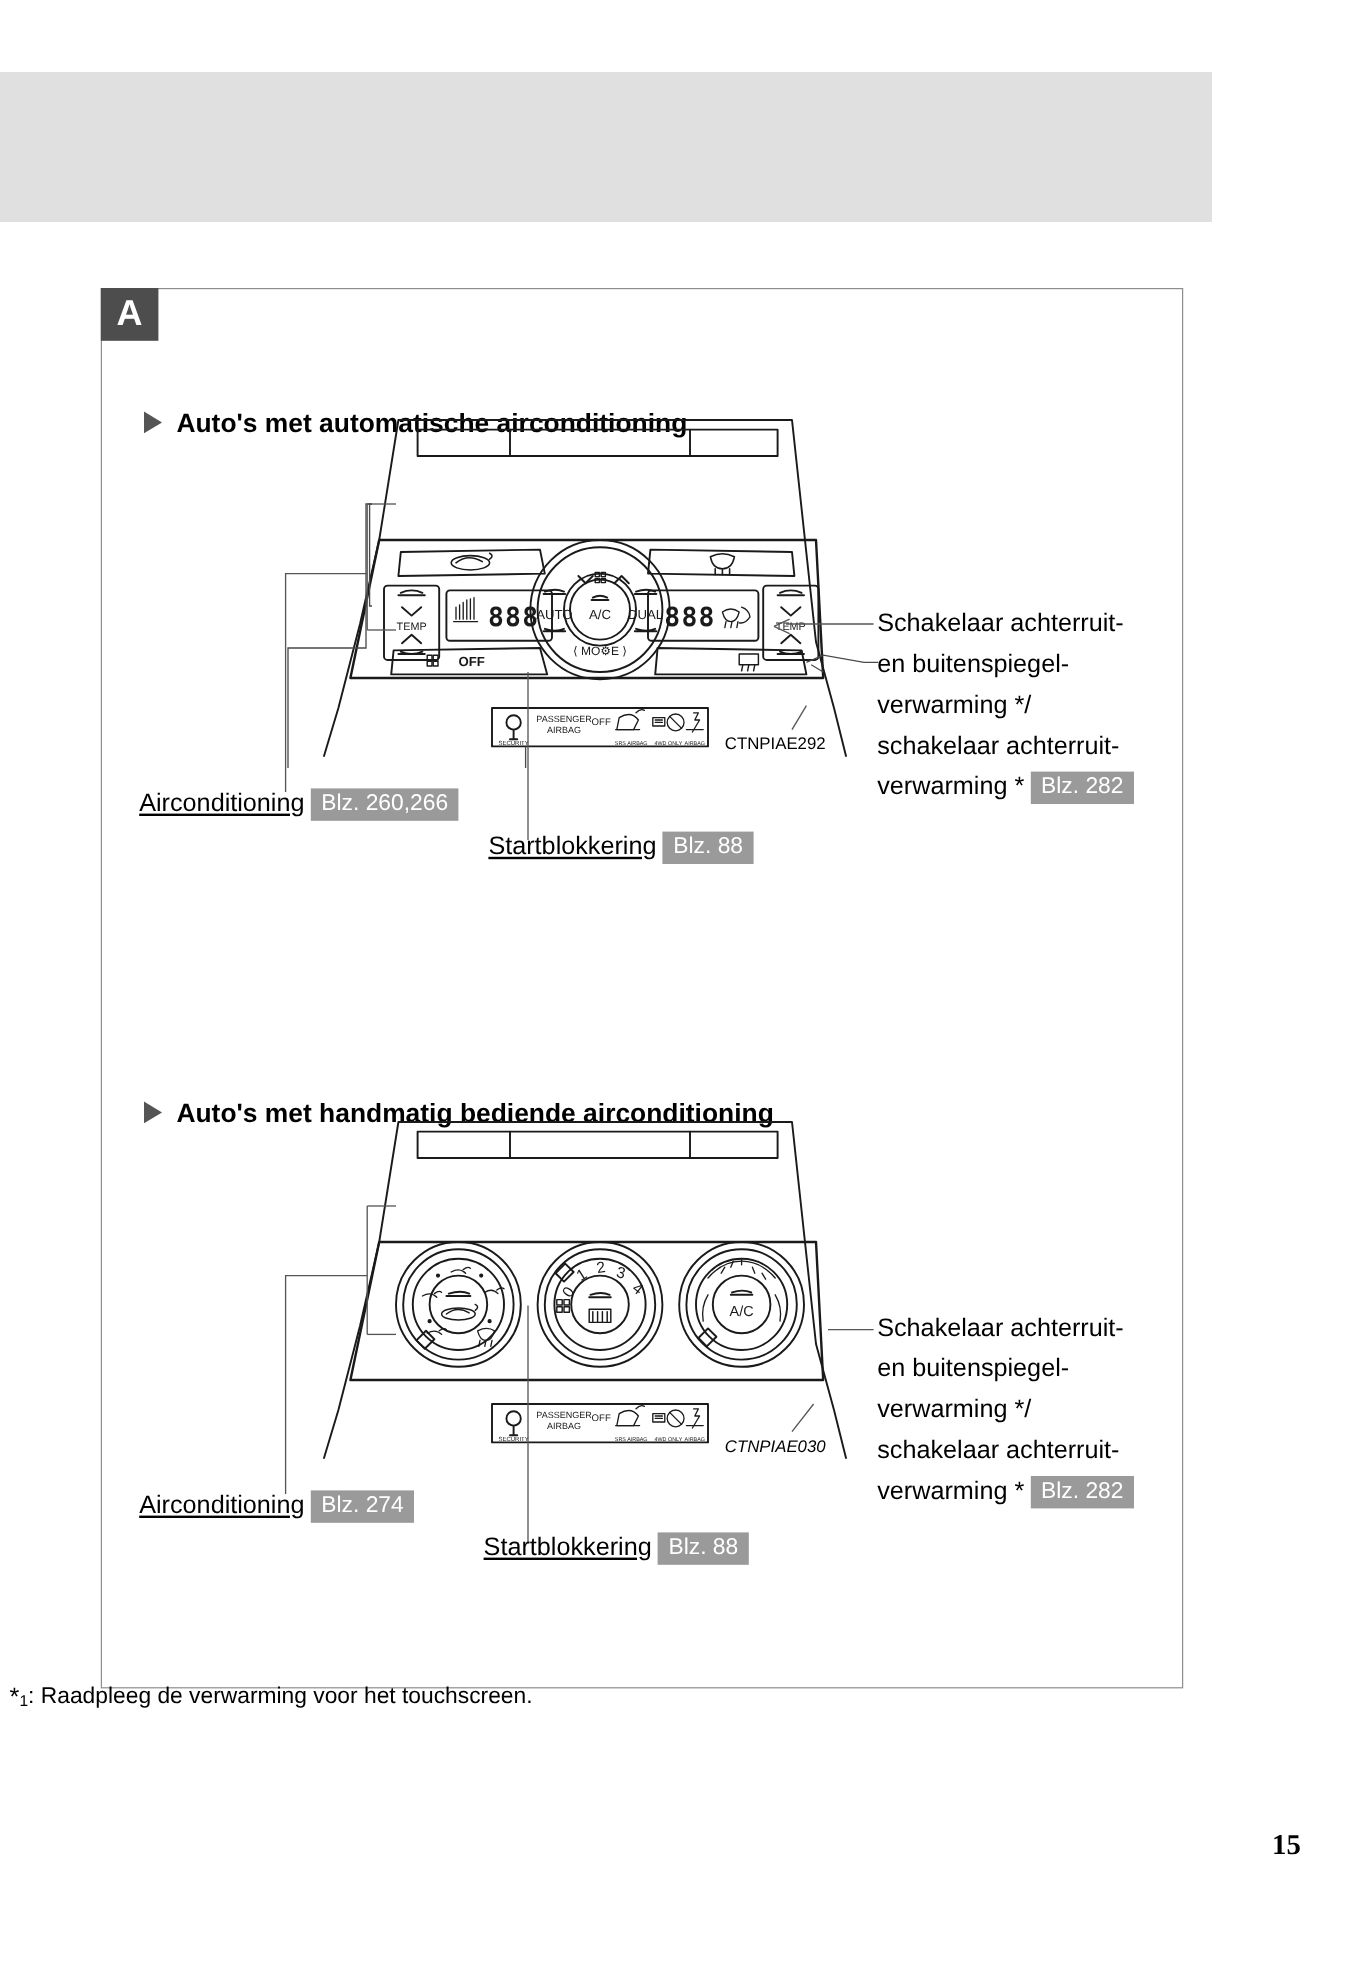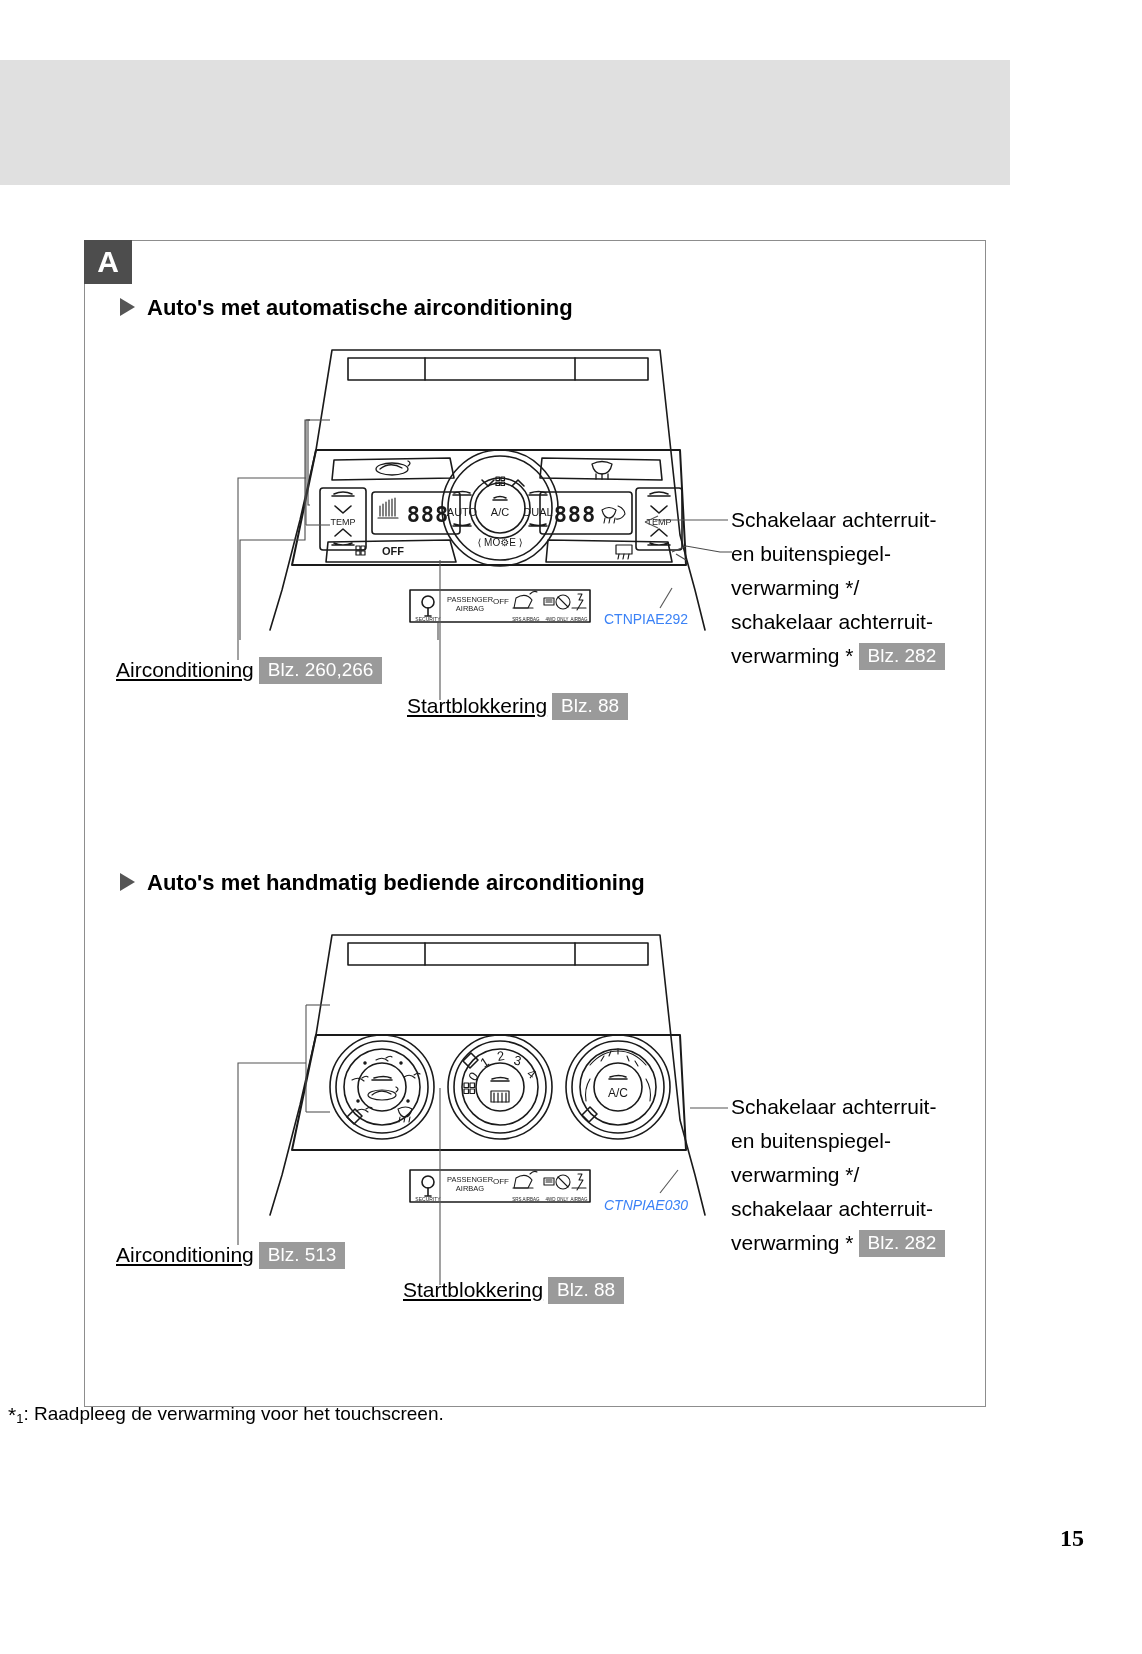--- a/index.html
+++ b/index.html
@@ -28,20 +28,21 @@
     background:#4d4d4d;color:#fff;
     font-size:30px;font-weight:bold;
     display:flex;align-items:center;justify-content:center;
     letter-spacing:0;
   }
   
   .heading{
     position:absolute;
     font-size:22px;font-weight:bold;
     white-space:nowrap;
+    margin-top:45px;
   }
   .heading .tri{
     display:inline-block;
     width:0;height:0;
     border-left:15px solid #555;
     border-top:9px solid transparent;
     border-bottom:9px solid transparent;
     margin-right:12px;
     vertical-align:-1px;
   }
@@ -76,21 +77,21 @@
     text-decoration:underline;
   }
   .lbl-ac-1{left:116px;top:657px;}
   .lbl-start-1{left:407px;top:693px;}
   .lbl-ac-2{left:116px;top:1242px;}
   .lbl-start-2{left:403px;top:1277px;}
 
   .code{
     position:absolute;
     font-size:14px;
-    color:#3b82f6;
+    color:#000000;
     white-space:nowrap;
   }
   .code1{left:604px;top:611px;}
   .code2{left:604px;top:1197px;font-style:italic;}
 
   
   .footnotes{
     position:absolute;left:8px;top:1398px;width:1120px;
     font-size:19px;
     line-height:31px;
@@ -421,21 +422,21 @@
 
 <div class="callout callout-right-2">
   <div>Schakelaar achterruit-</div>
   <div>en buitenspiegel-</div>
   <div>verwarming */</div>
   <div>schakelaar achterruit-</div>
   <div><span>verwarming *</span><span class="badge">Blz. 282</span></div>
 </div>
 
 <div class="lbl lbl-ac-2">
-  <span>Airconditioning</span><span class="badge">Blz. 513</span>
+  <span>Airconditioning</span><span class="badge">Blz. 274</span>
 </div>
 <div class="lbl lbl-start-2">
   <span>Startblokkering</span><span class="badge">Blz. 88</span>
 </div>
 
 <div class="footnotes">
   <div class="fn"><span class="ast">*</span><span class="sup">1</span><span>: Raadpleeg de verwarming voor het touchscreen.</span></div>
 </div>
 
 <div class="page-no">15</div>

